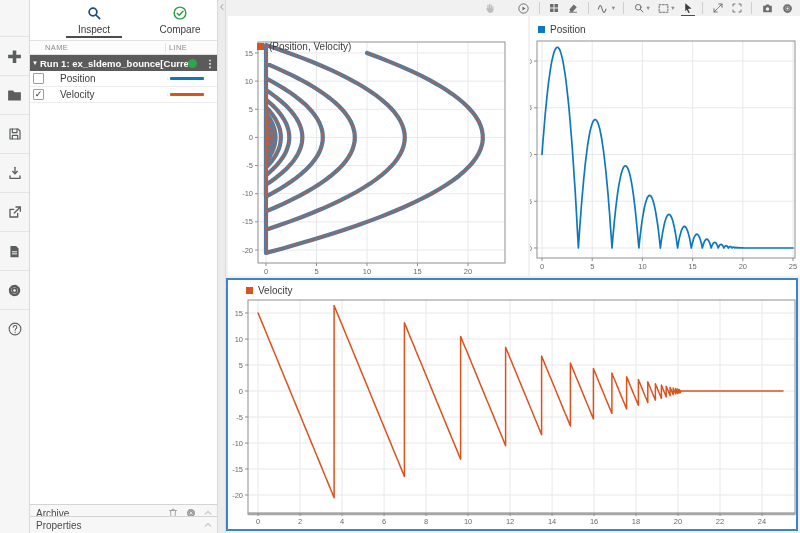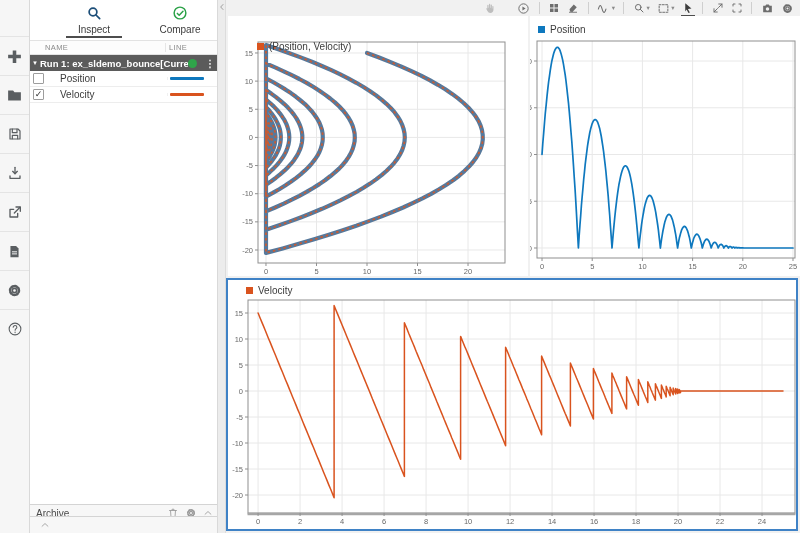--- a/index.html
+++ b/index.html
@@ -233,20 +233,21 @@
           </g>
         </svg>
       </span>
     <span class="icon">
         <svg width="10" height="10" viewBox="0 0 24 24" xmlns="http://www.w3.org/2000/svg">
           <path d="M5 15l7-6.5 7 6.5" fill="none" stroke="currentColor" stroke-linecap="round" stroke-linejoin="round" stroke-width="2"></path>
         </svg>
       </span>
   </div>
   <div class="drawer drawer-props">
+    <span class="drawer-label">Properties</span>
     <span class="icon">
         <svg width="10" height="10" viewBox="0 0 24 24" xmlns="http://www.w3.org/2000/svg">
           <path d="M5 15l7-6.5 7 6.5" fill="none" stroke="currentColor" stroke-linecap="round" stroke-linejoin="round" stroke-width="2"></path>
         </svg>
       </span>
   </div>
 </div>
 
 <div class="splitter">
   <span class="icon">

